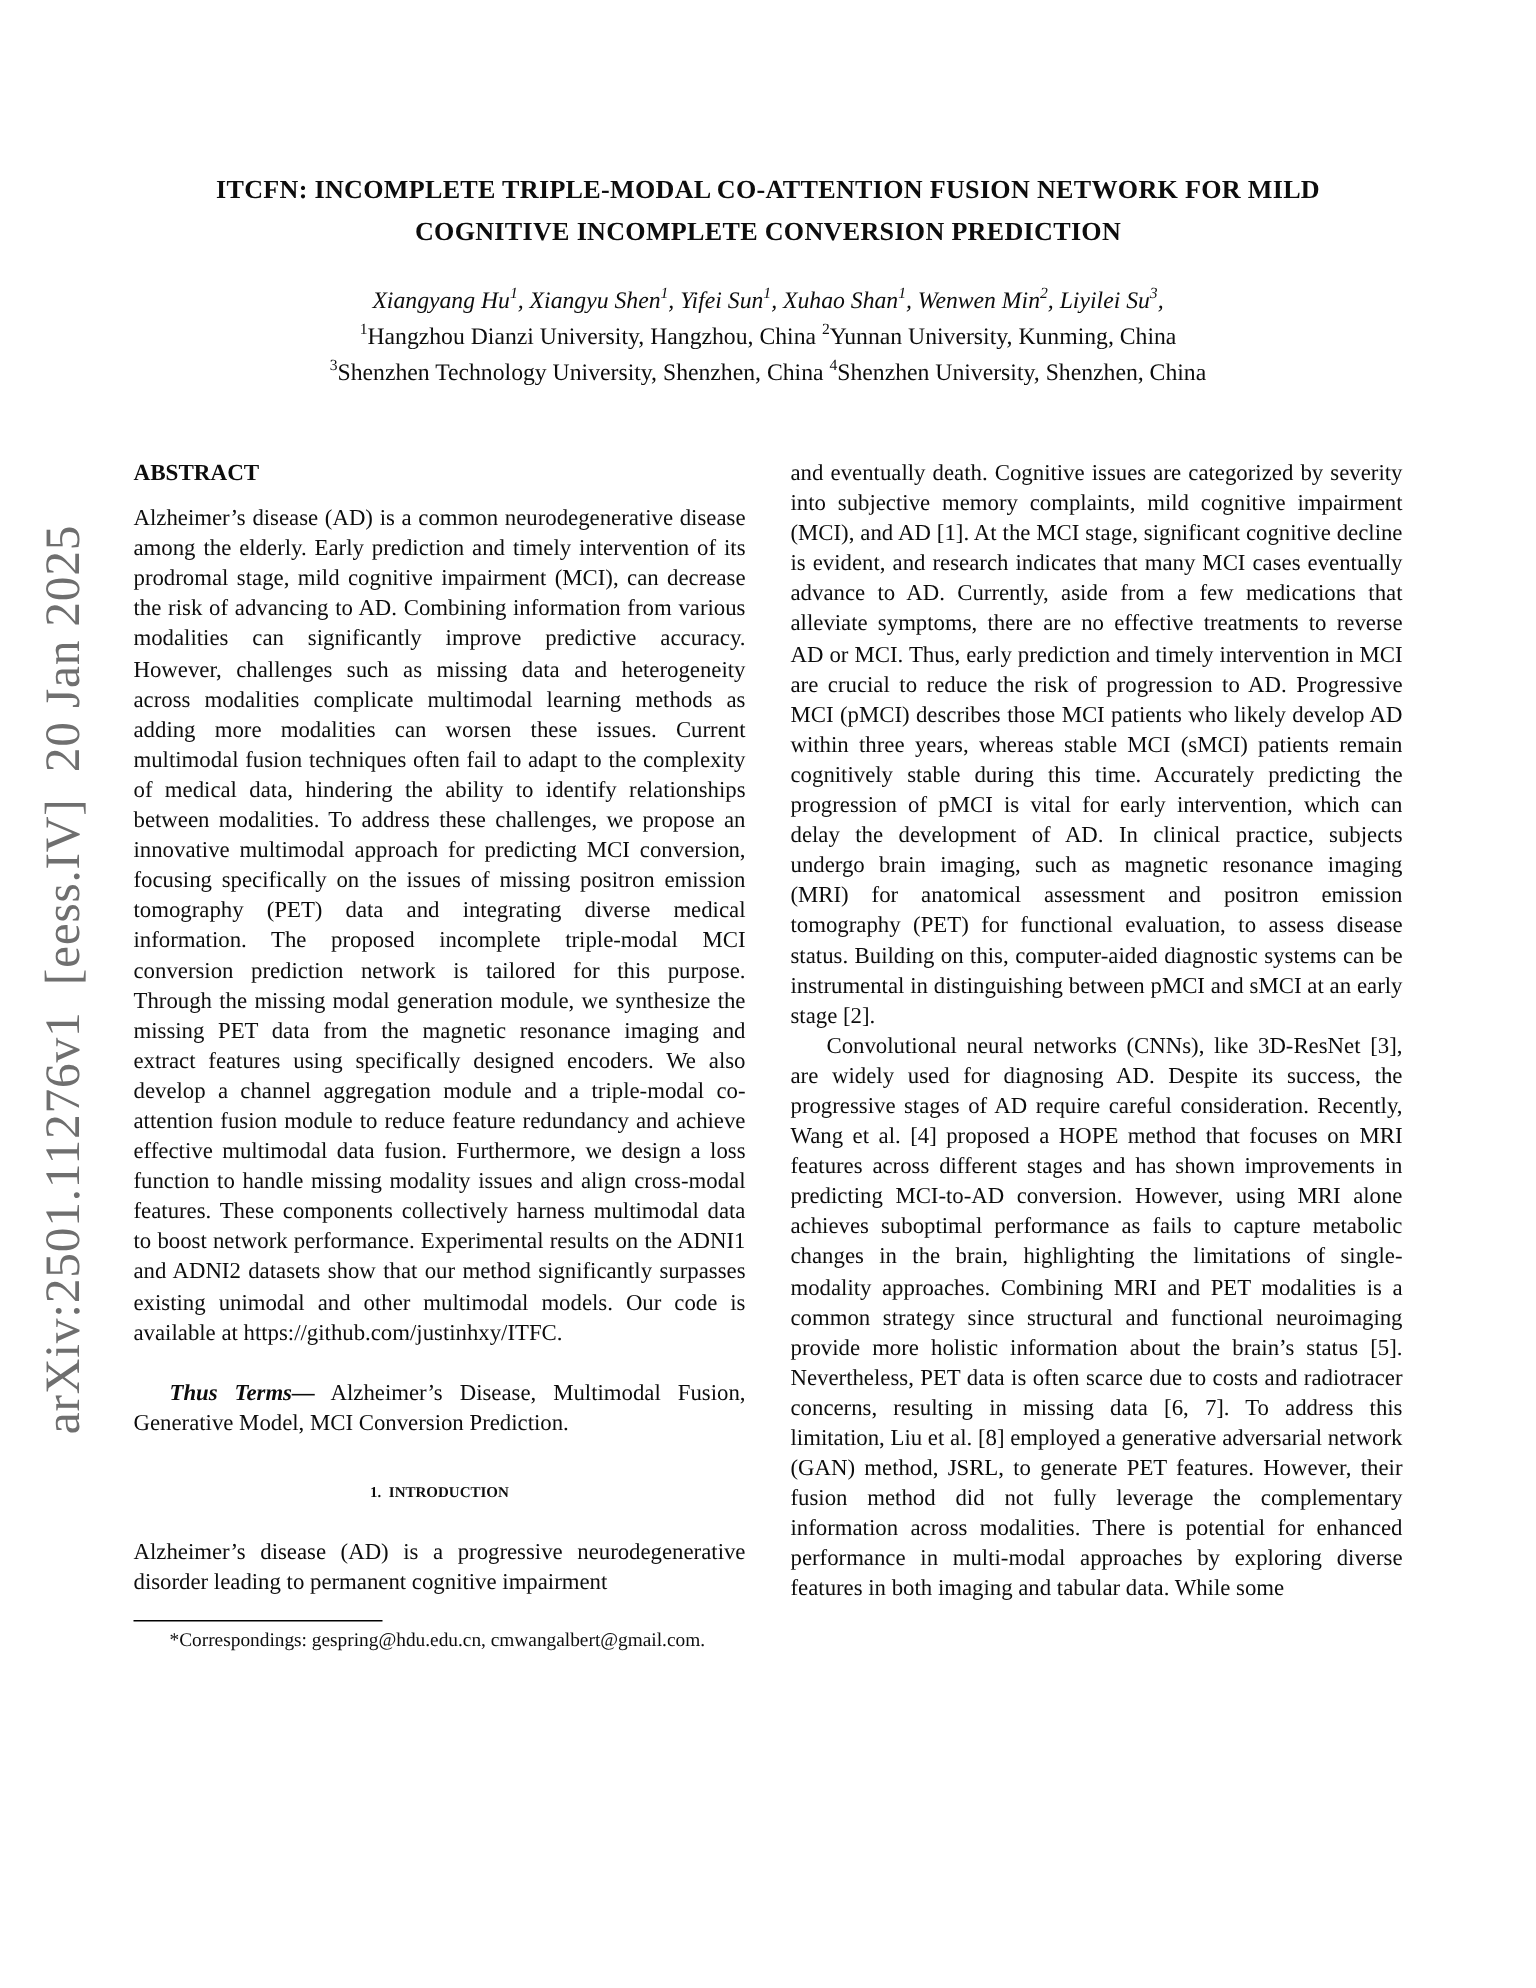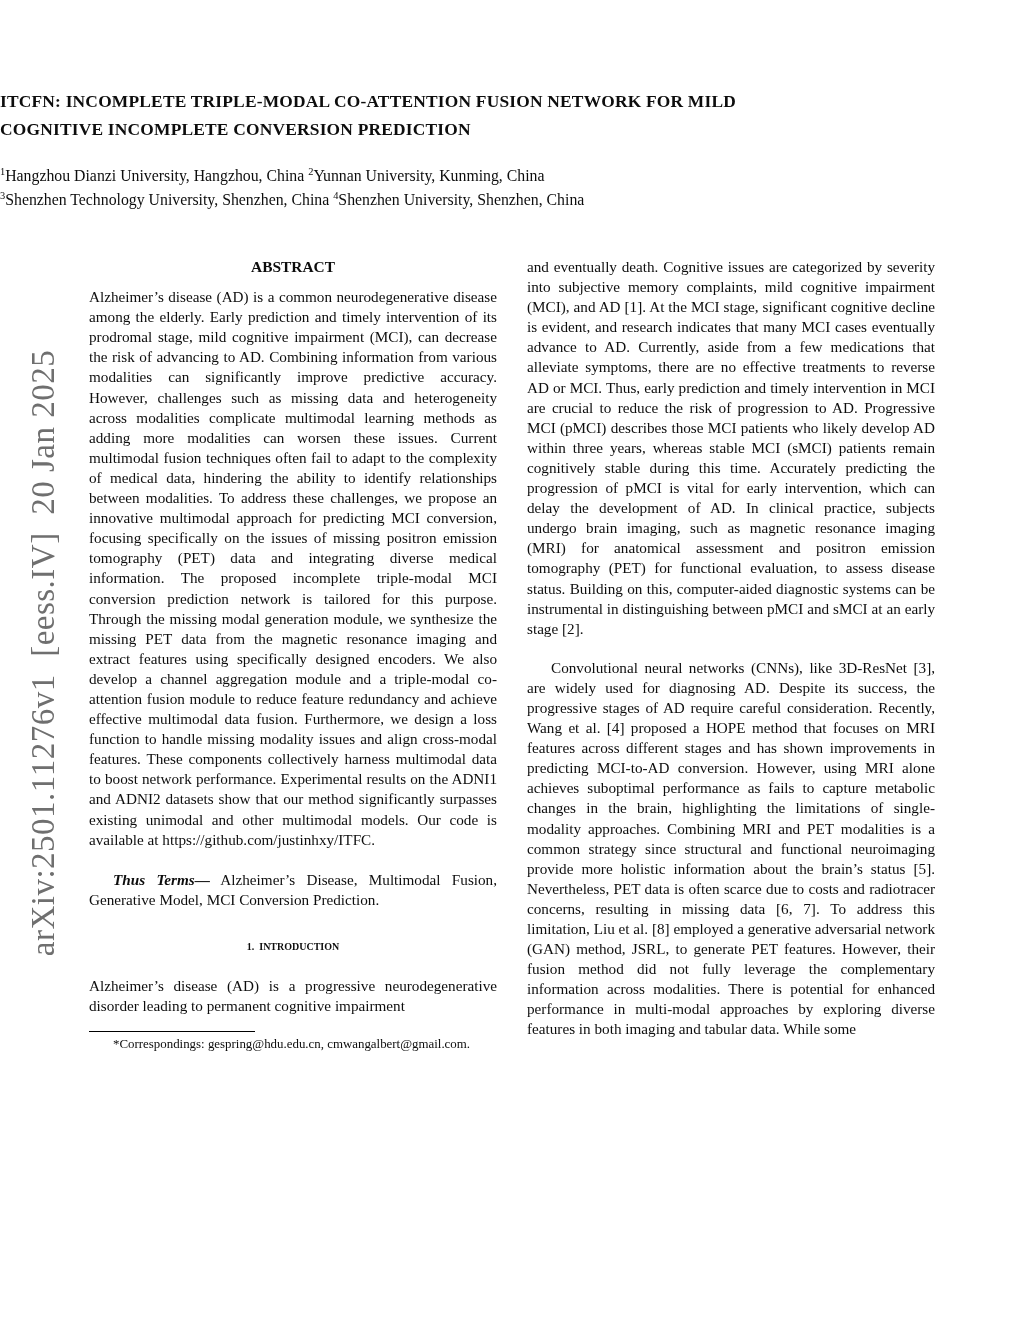--- a/index.html
+++ b/index.html
@@ -16,54 +16,55 @@
   .watermark {
     position: absolute;
     left: 43px; top: 653px;
     transform: translate(-50%, -50%) rotate(-90deg);
     white-space: nowrap;
     color: #6f6f6f;
     font-size: 33px;
     letter-spacing: 0.5px;
   }
 
-  .header { padding-top: 88px; text-align: left; }
+  .header { padding-top: 113px; text-align: center; }
   .title { font-weight: bold; font-size: 17.4px; line-height: 27.5px; letter-spacing: 0.2px; }
   .authors { margin-top: 21px; font-size: 15.8px; line-height: 24px; }
   .author-line { font-style: italic; }
   sup { font-size: 66%; line-height: 0; }
 
   .columns { display: flex; gap: 30px; padding: 0 89px; margin-top: 45px; }
   .col { flex: 1; min-width: 0; font-size: 15.2px; line-height: 20.1px; text-align: justify; }
 
-  .abstract-heading { text-align: center; font-weight: bold; font-size: 15.4px; margin: 0 0 10px 0; }
+  .abstract-heading { font-weight: bold; font-size: 15.4px; margin: 0 0 10px 0; }
   .para { margin: 0; }
   .index-terms { margin-top: 20px; text-indent: 24px; }
   .index-label { font-weight: bold; font-style: italic; }
   .section-heading { text-align: center; font-weight: bold; font-size: 10px; margin: 27px 0 19px 0; }
   .para-indent { text-indent: 24px; }
-  .para-gap { margin-top: 19px; }
+  .para-gap { }
 
   .footnote { margin-top: 15px; text-align: left; }
   .footnote-rule { width: 166px; border: 0; border-top: 1.5px solid #000; margin: 0 0 4px 0; }
   .footnote-text { font-size: 12.9px; line-height: 16px; text-indent: 24px; margin: 0; font-family: Liberation Serif, serif; }
 </style>
 </head>
 <body>
 
 <div class="page">
 
   <div class="watermark">arXiv:2501.11276v1&nbsp;&nbsp;[eess.IV]&nbsp;&nbsp;20 Jan 2025</div>
 
   <div class="header">
     <div class="title">
       <div>ITCFN: INCOMPLETE TRIPLE-MODAL CO-ATTENTION FUSION NETWORK FOR MILD</div>
       <div>COGNITIVE INCOMPLETE CONVERSION PREDICTION</div>
     </div>
     <div class="authors">
+      <div class="author-line">Xiangyang Hu<sup>1</sup>, Xiangyu Shen<sup>1</sup>, Yifei Sun<sup>1</sup>, Xuhao Shan<sup>1</sup>, Wenwen Min<sup>2</sup>, Liyilei Su<sup>3</sup>,</div>
       <div><sup>1</sup>Hangzhou Dianzi University, Hangzhou, China <sup>2</sup>Yunnan University, Kunming, China</div>
       <div><sup>3</sup>Shenzhen Technology University, Shenzhen, China <sup>4</sup>Shenzhen University, Shenzhen, China</div>
     </div>
   </div>
 
   <div class="columns">
 
     <div class="col">
       <div class="abstract-heading">ABSTRACT</div>
       <p class="para">Alzheimer’s disease (AD) is a common neurodegenerative disease among the elderly. Early prediction and timely intervention of its prodromal stage, mild cognitive impairment (MCI), can decrease the risk of advancing to AD. Combining information from various modalities can significantly improve predictive accuracy. However, challenges such as missing data and heterogeneity across modalities complicate multimodal learning methods as adding more modalities can worsen these issues. Current multimodal fusion techniques often fail to adapt to the complexity of medical data, hindering the ability to identify relationships between modalities. To address these challenges, we propose an innovative multimodal approach for predicting MCI conversion, focusing specifically on the issues of missing positron emission tomography (PET) data and integrating diverse medical information. The proposed incomplete triple-modal MCI conversion prediction network is tailored for this purpose. Through the missing modal generation module, we synthesize the missing PET data from the magnetic resonance imaging and extract features using specifically designed encoders. We also develop a channel aggregation module and a triple-modal co-attention fusion module to reduce feature redundancy and achieve effective multimodal data fusion. Furthermore, we design a loss function to handle missing modality issues and align cross-modal features. These components collectively harness multimodal data to boost network performance. Experimental results on the ADNI1 and ADNI2 datasets show that our method significantly surpasses existing unimodal and other multimodal models. Our code is available at https://github.com/justinhxy/ITFC.</p>

